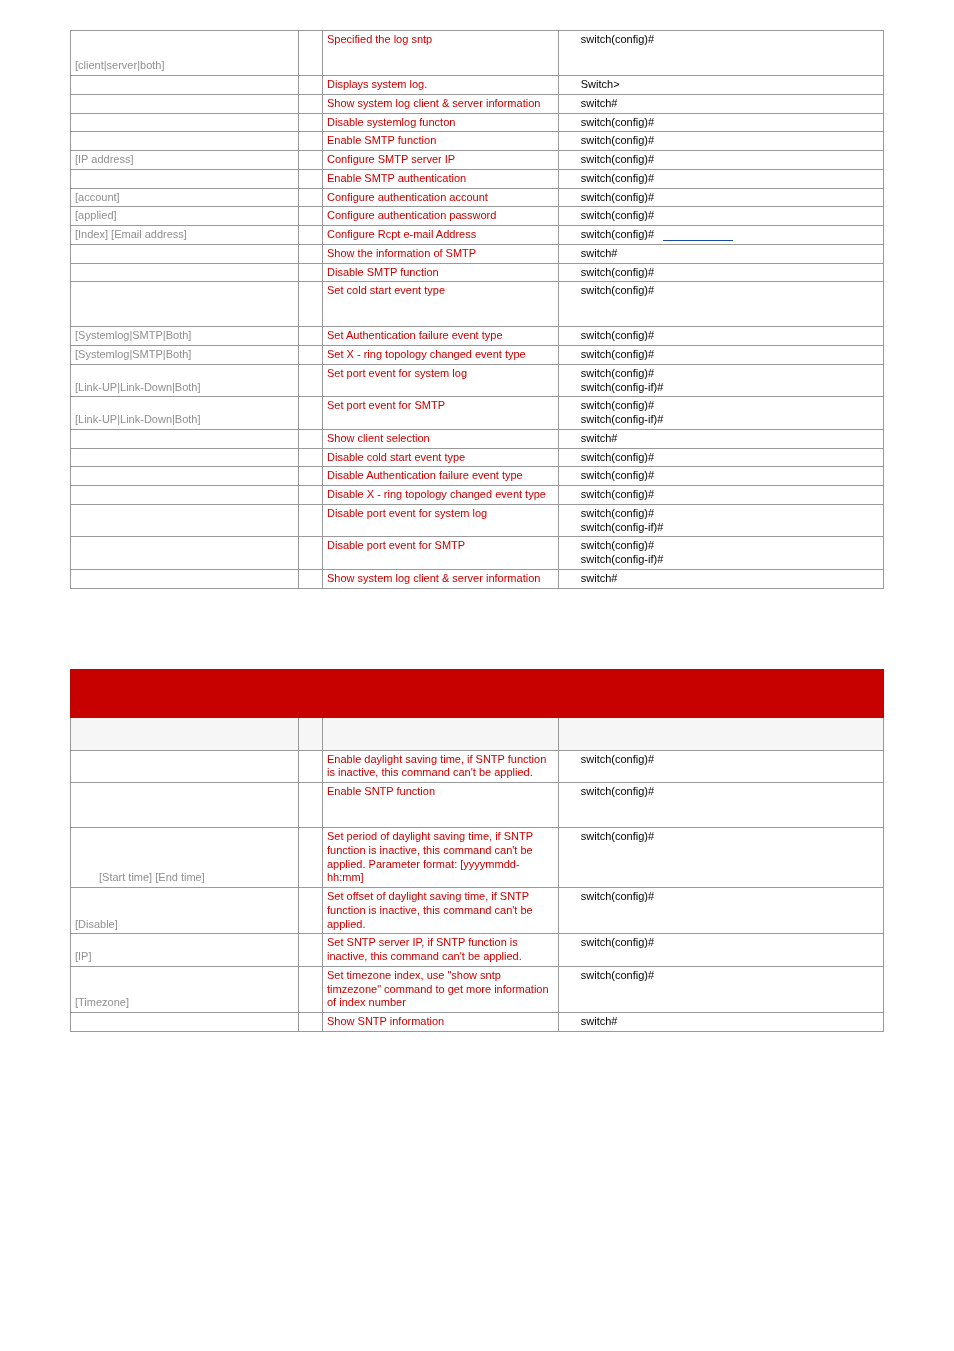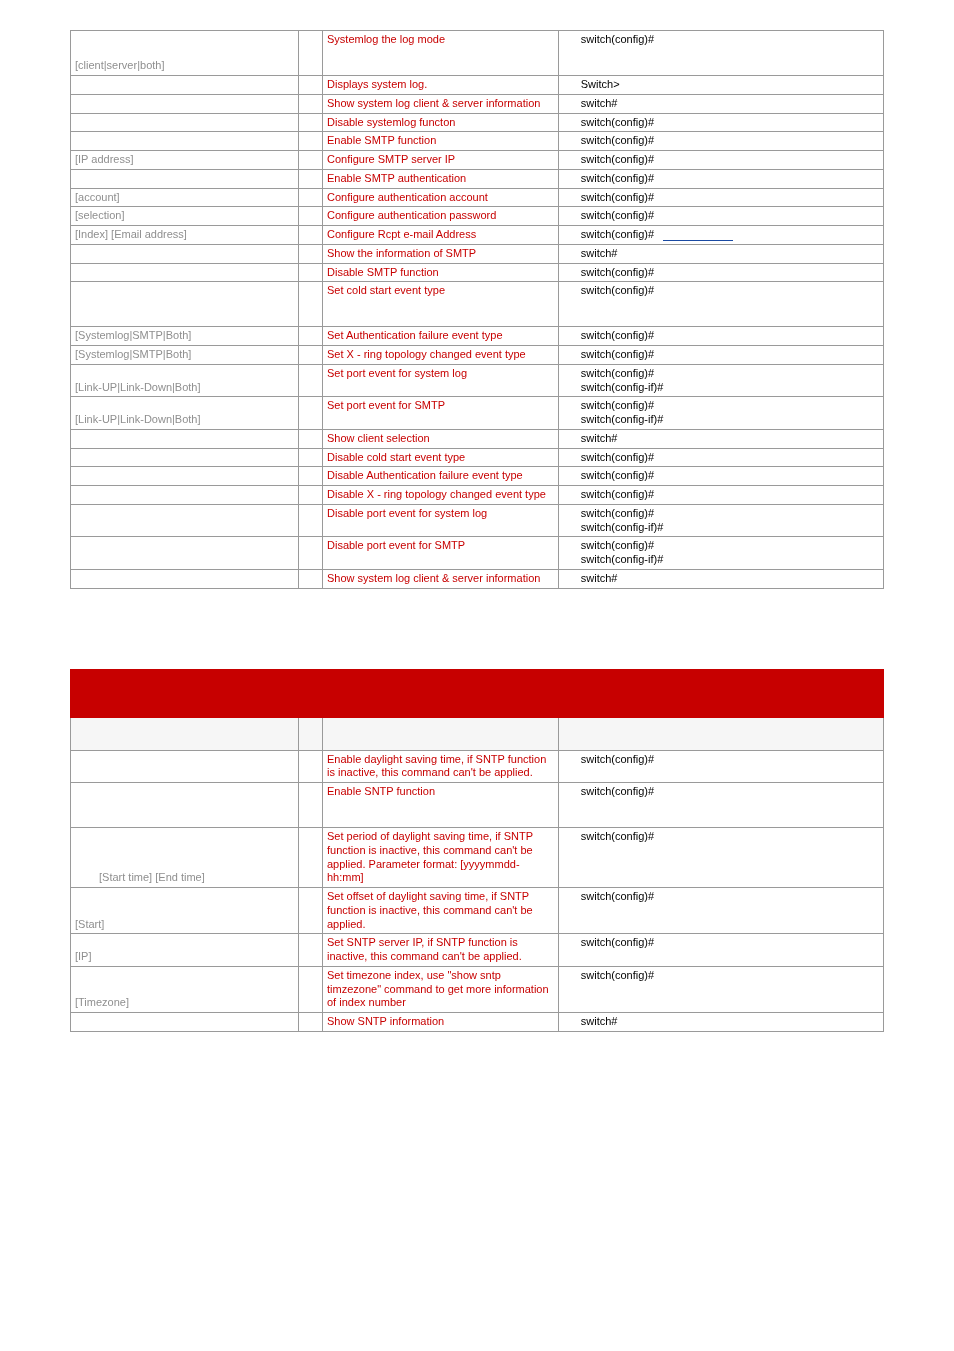--- a/index.html
+++ b/index.html
@@ -60,21 +60,21 @@
     <colgroup>
       <col style="width:28%">
       <col style="width:3%">
       <col style="width:29%">
       <col style="width:40%">
     </colgroup>
     <tbody id="t1-body">
         <tr>
           <td class="grey" style="height: 40px; vertical-align: bottom;">[client|server|both]</td>
           <td></td>
-          <td class="red">Systemlog the log mode</td>
+          <td class="red">Specified the log sntp</td>
           <td class="black">switch(config)#</td>
         </tr>
         <tr>
           <td class="grey"></td>
           <td></td>
           <td class="red">Displays system log.</td>
           <td class="black">Switch&gt;</td>
         </tr>
         <tr>
           <td class="grey"></td>
@@ -106,21 +106,21 @@
           <td class="red">Enable SMTP authentication</td>
           <td class="black">switch(config)#</td>
         </tr>
         <tr>
           <td class="grey" style="vertical-align: bottom;">[account]</td>
           <td></td>
           <td class="red">Configure authentication account</td>
           <td class="black">switch(config)#</td>
         </tr>
         <tr>
-          <td class="grey" style="vertical-align: bottom;">[selection]</td>
+          <td class="grey" style="vertical-align: bottom;">[applied]</td>
           <td></td>
           <td class="red">Configure authentication password</td>
           <td class="black">switch(config)#</td>
         </tr>
         <tr>
           <td class="grey" style="vertical-align: bottom; margin-top: 28px;">[Index] [Email address]</td>
           <td></td>
           <td class="red">Configure Rcpt e-mail Address</td>
           <td class="black">switch(config)# <span class="underline-mark"></span></td>
         </tr>
@@ -244,21 +244,21 @@
         </tr>
         <tr>
           <td class="grey" style="vertical-align: bottom; padding-left: 28px;">[Start time] [End time]</td>
           <td></td>
           <td class="red">Set period of daylight saving time, if SNTP function is inactive, this command can't be applied.
 Parameter format:
 [yyyymmdd-hh:mm]</td>
           <td class="black">switch(config)#</td>
         </tr>
         <tr>
-          <td class="grey" style="vertical-align: bottom;">[Start]</td>
+          <td class="grey" style="vertical-align: bottom;">[Disable]</td>
           <td></td>
           <td class="red">Set offset of daylight saving time, if SNTP function is inactive, this command can't be applied.</td>
           <td class="black">switch(config)#</td>
         </tr>
         <tr>
           <td class="grey" style="vertical-align: bottom;">[IP]</td>
           <td></td>
           <td class="red">Set SNTP server IP, if SNTP function is inactive, this command can't be applied.</td>
           <td class="black">switch(config)#</td>
         </tr>

